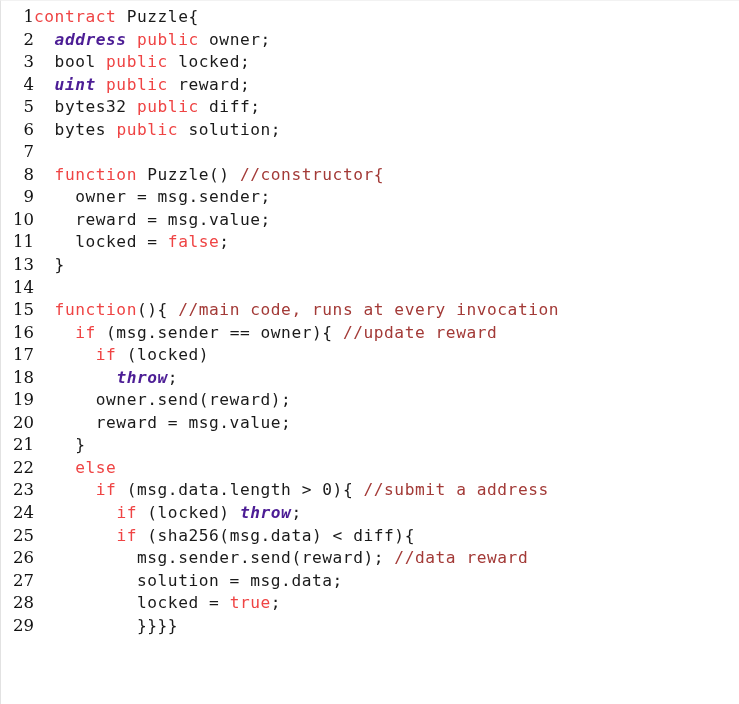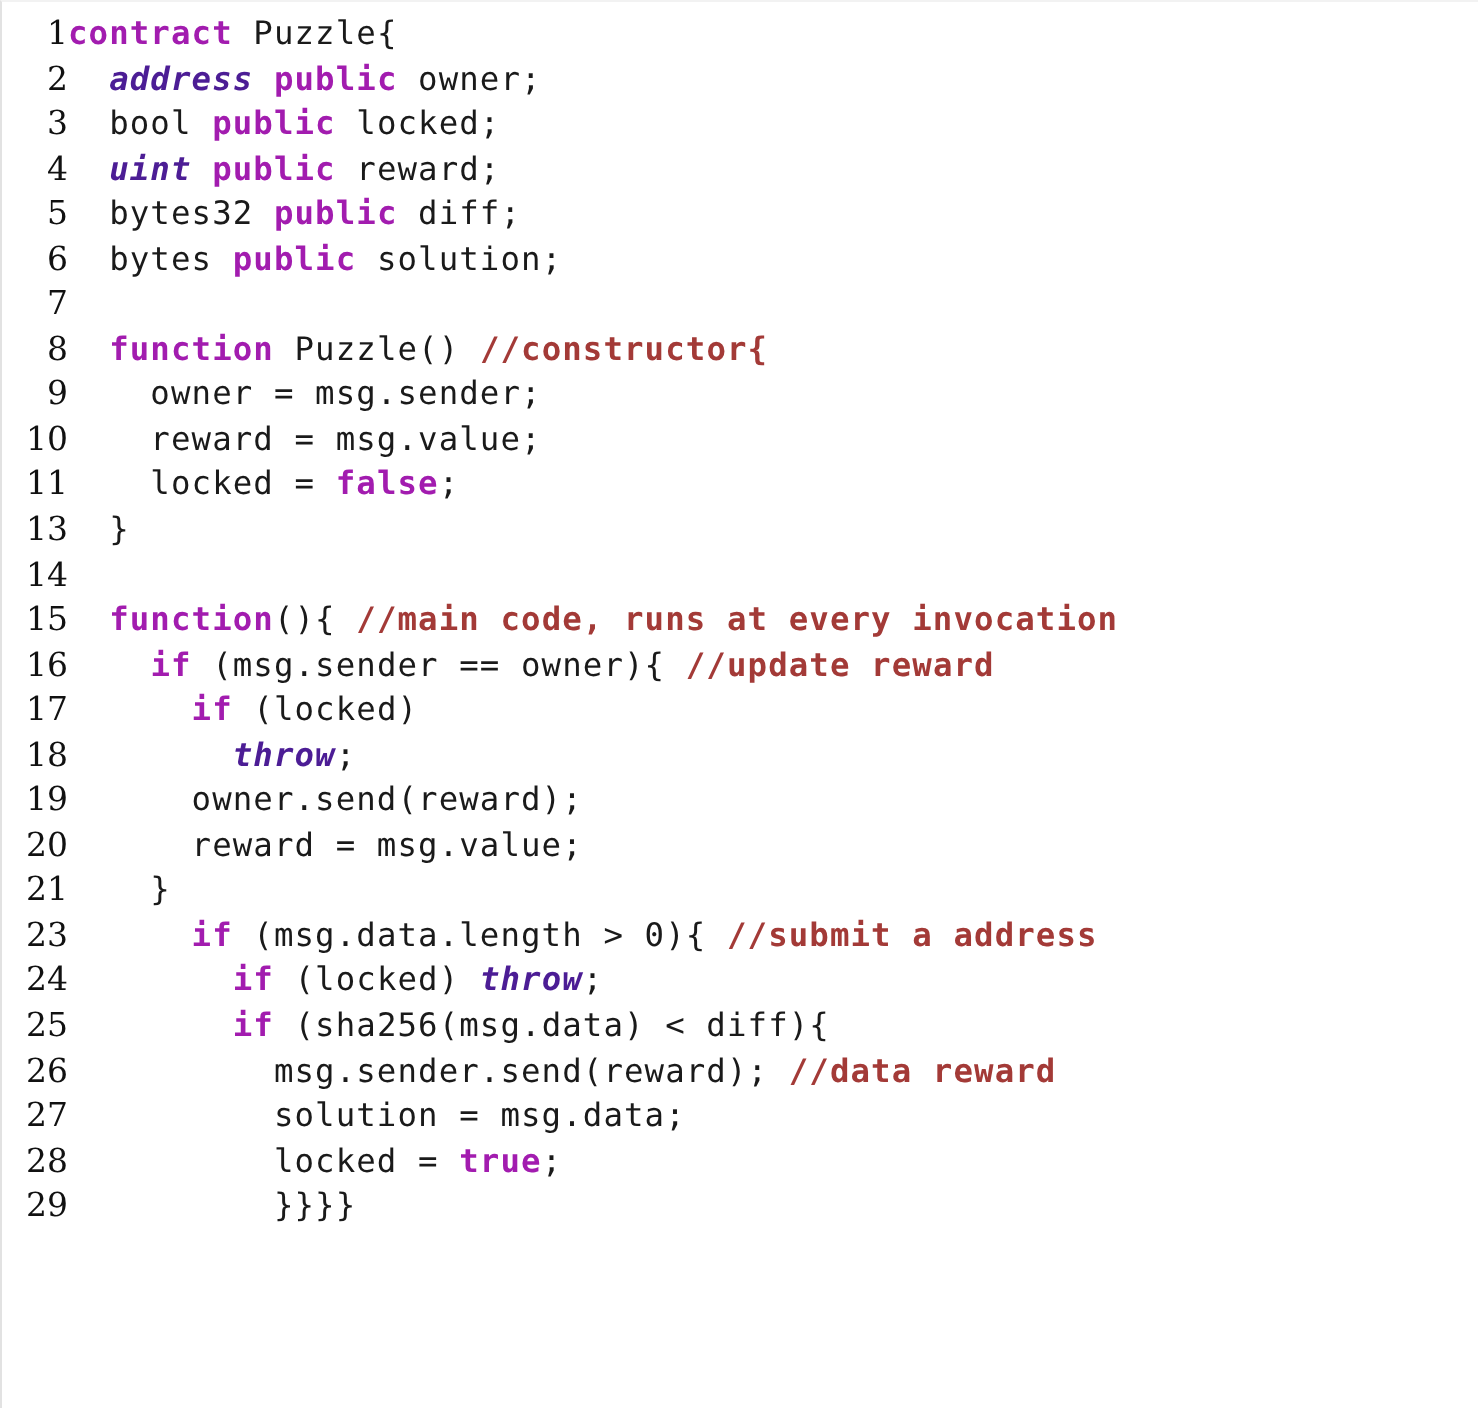--- a/index.html
+++ b/index.html
@@ -60,23 +60,23 @@
     font-family: "DejaVu Sans Mono", "Liberation Mono", monospace;
     font-size: 16.2px;
     line-height: 22.55px;
     letter-spacing: 0.55px;
     color: #1a1a1a;
     white-space: pre;
   }
 
   
   .tok-plain   { color: #1a1a1a; }
-  .tok-keyword { color: #a21caf; font-weight: 700; }
+  .tok-keyword { color: #ef4444; font-weight: 400; }
   .tok-type    { color: #4c1d95; font-weight: 700; font-style: italic; }
-  .tok-comment { color: #a33a37; font-weight: 700; }
+  .tok-comment { color: #a33a37; font-weight: 400; }
 </style>
 </head>
 <body>
 
 <div id="code-listing">
   <div class="code-lines">
       <div class="code-line"><span class="line-number">1</span><span class="line-code"><span class="tok-keyword">contract </span><span class="tok-plain">Puzzle{</span></span></div>
       <div class="code-line"><span class="line-number">2</span><span class="line-code"><span class="tok-plain">  </span><span class="tok-type">address</span><span class="tok-plain"> </span><span class="tok-keyword">public</span><span class="tok-plain"> owner;</span></span></div>
       <div class="code-line"><span class="line-number">3</span><span class="line-code"><span class="tok-plain">  bool </span><span class="tok-keyword">public</span><span class="tok-plain"> locked;</span></span></div>
       <div class="code-line"><span class="line-number">4</span><span class="line-code"><span class="tok-plain">  </span><span class="tok-type">uint</span><span class="tok-plain"> </span><span class="tok-keyword">public</span><span class="tok-plain"> reward;</span></span></div>
@@ -89,20 +89,21 @@
       <div class="code-line"><span class="line-number">11</span><span class="line-code"><span class="tok-plain">    locked = </span><span class="tok-keyword">false</span><span class="tok-plain">;</span></span></div>
       <div class="code-line"><span class="line-number">13</span><span class="line-code"><span class="tok-plain">  }</span></span></div>
       <div class="code-line"><span class="line-number">14</span><span class="line-code"></span></div>
       <div class="code-line"><span class="line-number">15</span><span class="line-code"><span class="tok-plain">  </span><span class="tok-keyword">function</span><span class="tok-plain">(){ </span><span class="tok-comment">//main code, runs at every invocation</span></span></div>
       <div class="code-line"><span class="line-number">16</span><span class="line-code"><span class="tok-plain">    </span><span class="tok-keyword">if</span><span class="tok-plain"> (msg.sender == owner){ </span><span class="tok-comment">//update reward</span></span></div>
       <div class="code-line"><span class="line-number">17</span><span class="line-code"><span class="tok-plain">      </span><span class="tok-keyword">if</span><span class="tok-plain"> (locked)</span></span></div>
       <div class="code-line"><span class="line-number">18</span><span class="line-code"><span class="tok-plain">        </span><span class="tok-type">throw</span><span class="tok-plain">;</span></span></div>
       <div class="code-line"><span class="line-number">19</span><span class="line-code"><span class="tok-plain">      owner.send(reward);</span></span></div>
       <div class="code-line"><span class="line-number">20</span><span class="line-code"><span class="tok-plain">      reward = msg.value;</span></span></div>
       <div class="code-line"><span class="line-number">21</span><span class="line-code"><span class="tok-plain">    }</span></span></div>
+      <div class="code-line"><span class="line-number">22</span><span class="line-code"><span class="tok-plain">    </span><span class="tok-keyword">else</span></span></div>
       <div class="code-line"><span class="line-number">23</span><span class="line-code"><span class="tok-plain">      </span><span class="tok-keyword">if</span><span class="tok-plain"> (msg.data.length &gt; 0){ </span><span class="tok-comment">//submit a address</span></span></div>
       <div class="code-line"><span class="line-number">24</span><span class="line-code"><span class="tok-plain">        </span><span class="tok-keyword">if</span><span class="tok-plain"> (locked) </span><span class="tok-type">throw</span><span class="tok-plain">;</span></span></div>
       <div class="code-line"><span class="line-number">25</span><span class="line-code"><span class="tok-plain">        </span><span class="tok-keyword">if</span><span class="tok-plain"> (sha256(msg.data) &lt; diff){</span></span></div>
       <div class="code-line"><span class="line-number">26</span><span class="line-code"><span class="tok-plain">          msg.sender.send(reward); </span><span class="tok-comment">//data reward</span></span></div>
       <div class="code-line"><span class="line-number">27</span><span class="line-code"><span class="tok-plain">          solution = msg.data;</span></span></div>
       <div class="code-line"><span class="line-number">28</span><span class="line-code"><span class="tok-plain">          locked = </span><span class="tok-keyword">true</span><span class="tok-plain">;</span></span></div>
       <div class="code-line"><span class="line-number">29</span><span class="line-code"><span class="tok-plain">          }}}}</span></span></div>
     </div>
 </div>
 

